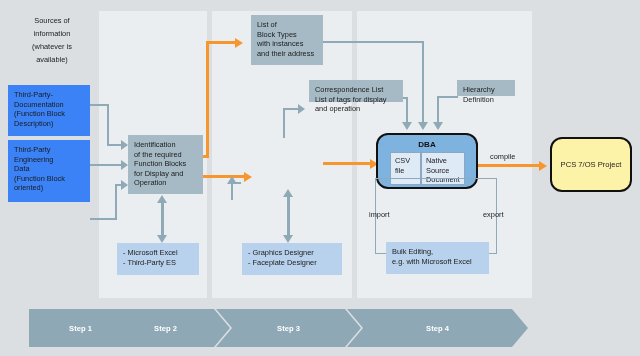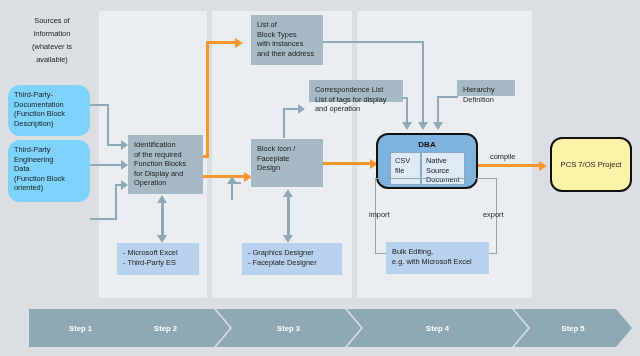--- a/index.html
+++ b/index.html
@@ -24,21 +24,21 @@
   .node {
     position: absolute;
     box-sizing: border-box;
     font-size: 7.4px;
     line-height: 9.6px;
     color: #1b1b1b;
     padding: 5px 6px;
     white-space: pre-line;
   }
   .node.gray   { background: #a5bac5; }
-  .node.white  { background: #7dd3fc; border-radius: 12px; }
+  .node.white  { background: #3b82f6; }
   .node.blue   { background: #b8d1ec; }
 
   
   .dba-box {
     position: absolute;
     box-sizing: border-box;
     background: #7fb3df;
     border: 2px solid #111111;
     border-radius: 12px;
   }
@@ -200,23 +200,20 @@
 
   <div class="node gray" style="left:251px; top:15px; width:72px; height:50px;">List of
 Block Types
 with instances
 and their address</div>
 
   <div class="node gray" style="left:309px; top:80px; width:94px; height:22px;">Correspondence List
 List of tags for display
 and operation</div>
 
-  <div class="node gray" style="left:251px; top:139px; width:72px; height:48px;">Block Icon /
-Faceplate
-Design</div>
 
 
   <div class="node blue" style="left:242px; top:243px; width:100px; height:32px;">- Graphics Designer
 - Faceplate Designer</div>
 
   <div class="conn" style="left:231px; top:182px; width:2px; height:18px;"></div>
   <div class="conn" style="left:231px; top:182px; width:10px; height:2px;"></div>
   <div class="head up-gray" style="left:227px; top:176px;"></div>
 
   <div class="conn" style="left:287px; top:195px; width:3px; height:42px;"></div>
@@ -274,18 +271,15 @@
     </div>
     <div class="chev" style="left:101px; width:129px; clip-path: polygon(0 0, calc(100% - 16px) 0, 100% 50%, calc(100% - 16px) 100%, 0 100%, 16px 50%);">
       <span>Step 2</span>
     </div>
     <div class="chev" style="left:216px; width:145px; clip-path: polygon(0 0, calc(100% - 16px) 0, 100% 50%, calc(100% - 16px) 100%, 0 100%, 16px 50%);">
       <span>Step 3</span>
     </div>
     <div class="chev" style="left:347px; width:181px; clip-path: polygon(0 0, calc(100% - 16px) 0, 100% 50%, calc(100% - 16px) 100%, 0 100%, 16px 50%);">
       <span>Step 4</span>
     </div>
-    <div class="chev" style="left:514px; width:118px; clip-path: polygon(0 0, calc(100% - 16px) 0, 100% 50%, calc(100% - 16px) 100%, 0 100%, 16px 50%);">
-      <span>Step 5</span>
-    </div>
   </div>
 
 </div>
 
 </body></html>

